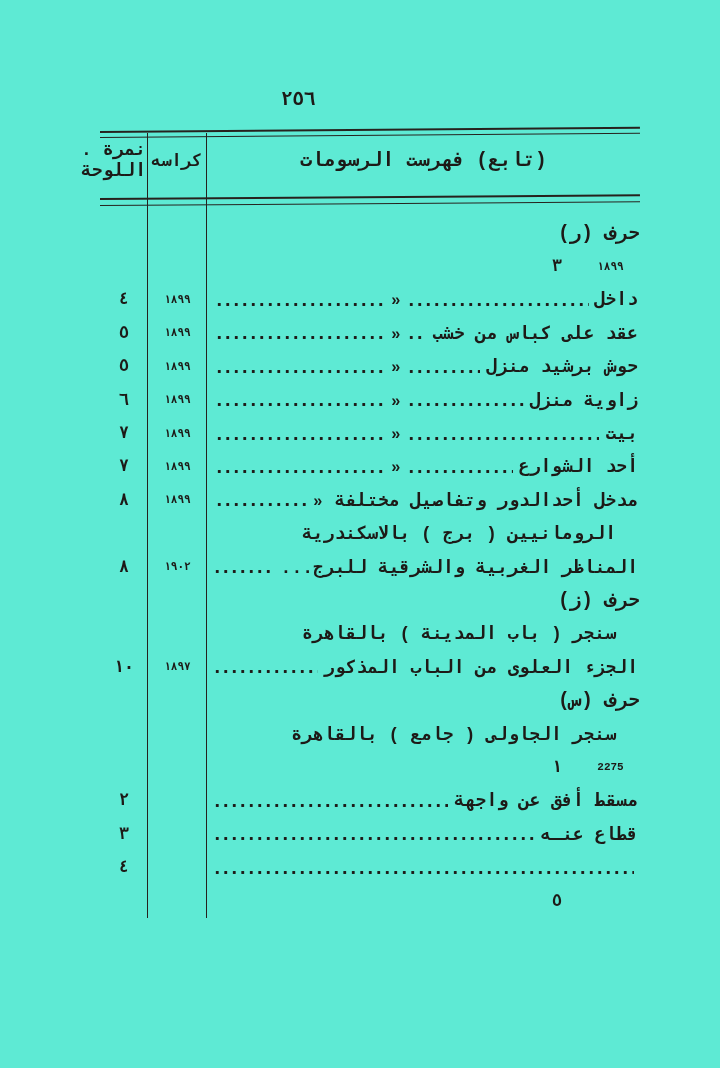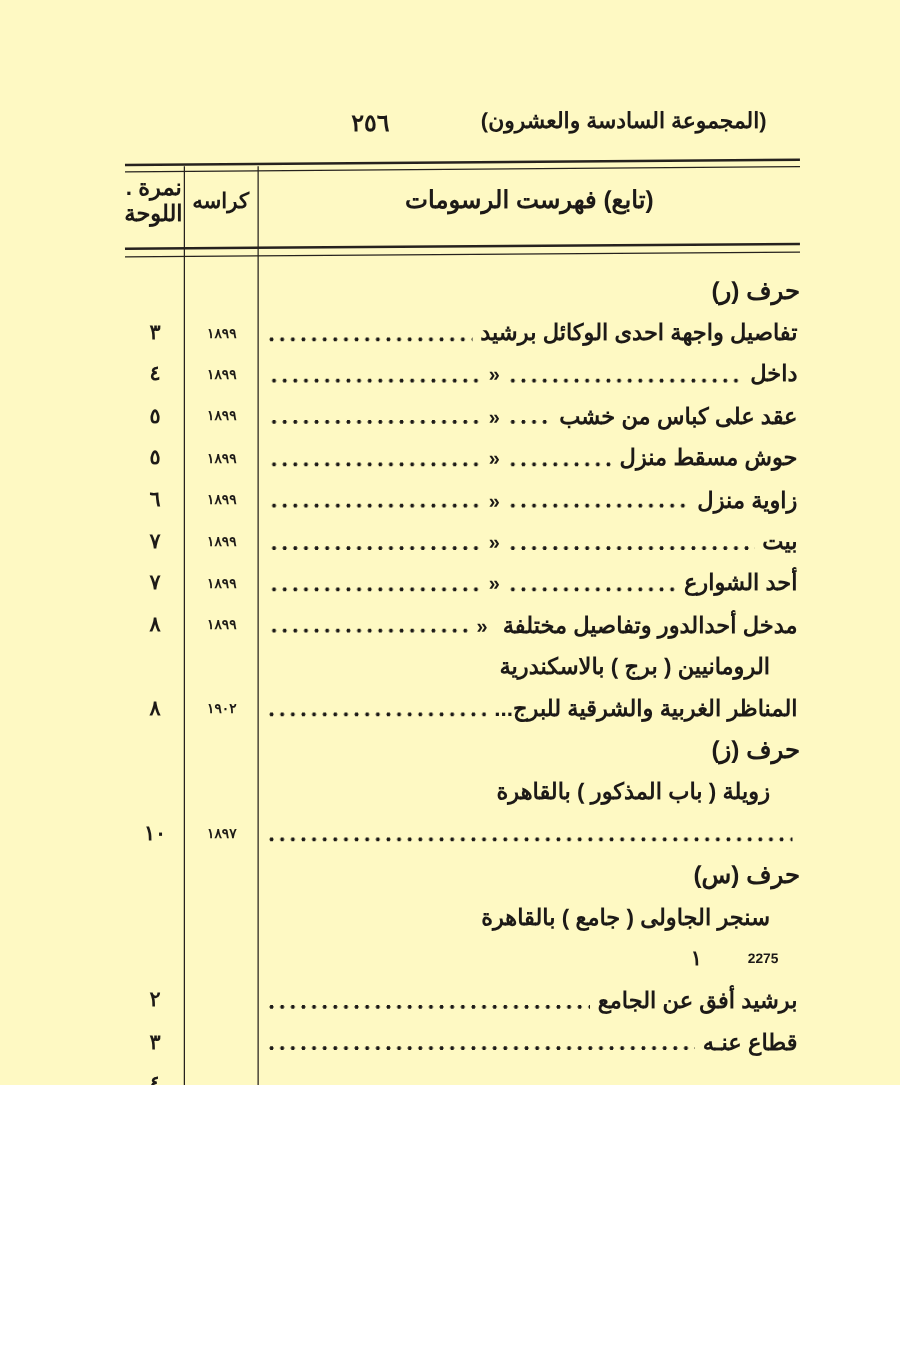--- a/index.html
+++ b/index.html
@@ -1,19 +1,19 @@
 <!DOCTYPE html>
 <html lang="ar"><head>
 <meta charset="utf-8">
 <style>
   html,body{margin:0;padding:0;background:#ffffff;}
   .canvas{
-    position:relative;width:720px;height:868px;overflow:hidden;
-    background:#fef9c3;
-    font-family:Liberation Sans, sans-serif;
+    position:relative;width:720px;height:1068px;overflow:hidden;
+    background:#5eead4;
+    font-family:Liberation Mono, monospace;
     color:#1d1a17;
   }
   
   .page-number{
     position:absolute;left:281px;top:87px;
     font-size:19px;font-weight:bold;direction:rtl;
   }
   .collection-title{
     position:absolute;left:372px;top:86px;width:254px;
     text-align:center;direction:rtl;
@@ -60,21 +60,20 @@
   .section-text{font-size:19.5px;font-weight:bold;}
   .subheader-text{font-size:18px;font-weight:bold;position:relative;left:-24px;}
 </style>
 </head>
 <body>
 
 <div class="canvas">
 
   <div class="page-number">٢٥٦</div>
 
-  <div class="collection-title">(المجموعة السادسة والعشرون)</div>
 
   <div class="catalog-table">
 
     <div class="rule rule-top"></div>
     <div class="rule rule-sep"></div>
     <div class="vline vline-1"></div>
     <div class="vline vline-2"></div>
 
     <div class="th-plate">
       <div>نمرة .</div>
@@ -85,24 +84,20 @@
 
     <div class="th-main">(تابع) فهرست الرسومات</div>
 
     <div class="table-body">
         <div class="line">
           <div class="section-cell"><span class="section-text">حرف (ر)</span></div>
           <div class="cell-year"></div>
           <div class="cell-plate"></div>
         </div>
         <div class="line">
-          <div class="cell-main">
-            <span class="entry-title">تفاصيل واجهة احدى الوكائل برشيد</span>
-            <span class="dots dots-a"></span>
-          </div>
           <div class="cell-year">١٨٩٩</div>
           <div class="cell-plate">٣</div>
         </div>
         <div class="line">
           <div class="cell-main">
             <span class="entry-title">داخل</span>
             <span class="dots dots-a"></span>
             <span class="ditto">«</span>
             <span class="dots dots-b"></span>
           </div>
@@ -114,21 +109,21 @@
             <span class="entry-title">عقد على كباس من خشب</span>
             <span class="dots dots-a"></span>
             <span class="ditto">«</span>
             <span class="dots dots-b"></span>
           </div>
           <div class="cell-year">١٨٩٩</div>
           <div class="cell-plate">٥</div>
         </div>
         <div class="line">
           <div class="cell-main">
-            <span class="entry-title">حوش مسقط منزل</span>
+            <span class="entry-title">حوش برشيد منزل</span>
             <span class="dots dots-a"></span>
             <span class="ditto">«</span>
             <span class="dots dots-b"></span>
           </div>
           <div class="cell-year">١٨٩٩</div>
           <div class="cell-plate">٥</div>
         </div>
         <div class="line">
           <div class="cell-main">
             <span class="entry-title">زاوية منزل</span>
@@ -181,26 +176,27 @@
           </div>
           <div class="cell-year">١٩٠٢</div>
           <div class="cell-plate">٨</div>
         </div>
         <div class="line">
           <div class="section-cell"><span class="section-text">حرف (ز)</span></div>
           <div class="cell-year"></div>
           <div class="cell-plate"></div>
         </div>
         <div class="line">
-          <div class="section-cell"><span class="subheader-text">زويلة ( باب المذكور ) بالقاهرة</span></div>
-          <div class="cell-year"></div>
-          <div class="cell-plate"></div>
-        </div>
-        <div class="line">
-          <div class="cell-main">
+          <div class="section-cell"><span class="subheader-text">سنجر ( باب المدينة ) بالقاهرة</span></div>
+          <div class="cell-year"></div>
+          <div class="cell-plate"></div>
+        </div>
+        <div class="line">
+          <div class="cell-main">
+            <span class="entry-title">الجزء العلوى من الباب المذكور</span>
             <span class="dots dots-a"></span>
           </div>
           <div class="cell-year">١٨٩٧</div>
           <div class="cell-plate">١٠</div>
         </div>
         <div class="line">
           <div class="section-cell"><span class="section-text">حرف (س)</span></div>
           <div class="cell-year"></div>
           <div class="cell-plate"></div>
         </div>
@@ -208,21 +204,21 @@
           <div class="section-cell"><span class="subheader-text">سنجر الجاولى ( جامع ) بالقاهرة</span></div>
           <div class="cell-year"></div>
           <div class="cell-plate"></div>
         </div>
         <div class="line">
           <div class="cell-year">2275</div>
           <div class="cell-plate">١</div>
         </div>
         <div class="line">
           <div class="cell-main">
-            <span class="entry-title">برشيد أفق عن الجامع</span>
+            <span class="entry-title">مسقط أفق عن واجهة</span>
             <span class="dots dots-a"></span>
           </div>
           <div class="cell-year"></div>
           <div class="cell-plate">٢</div>
         </div>
         <div class="line">
           <div class="cell-main">
             <span class="entry-title">قطاع عنـه</span>
             <span class="dots dots-a"></span>
           </div>

